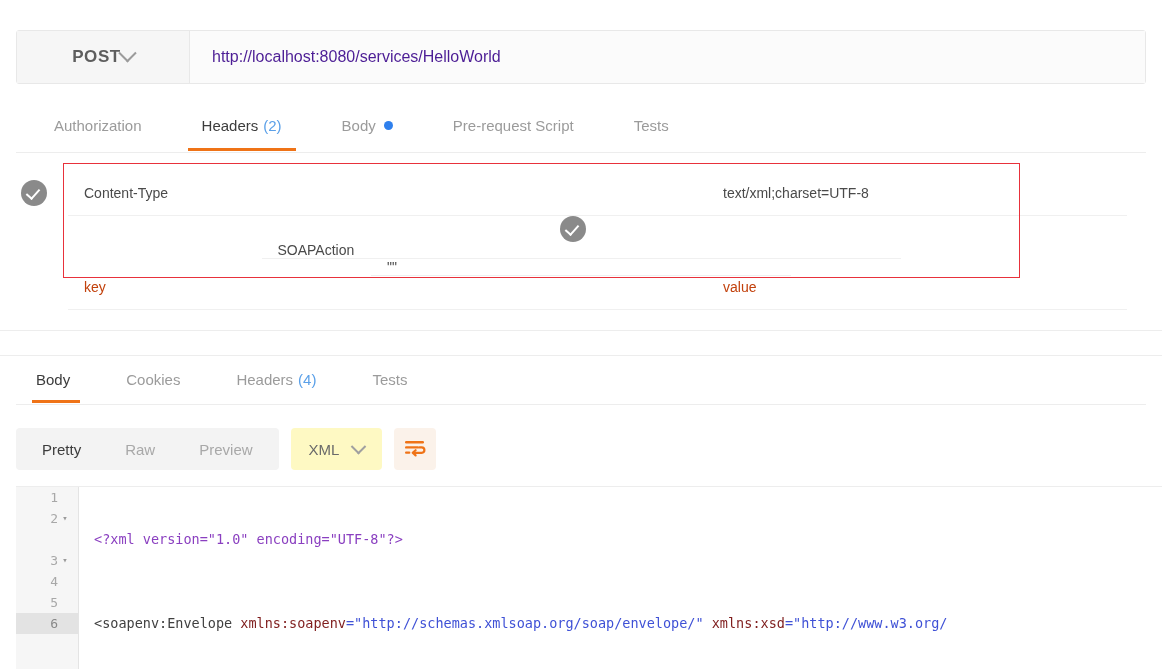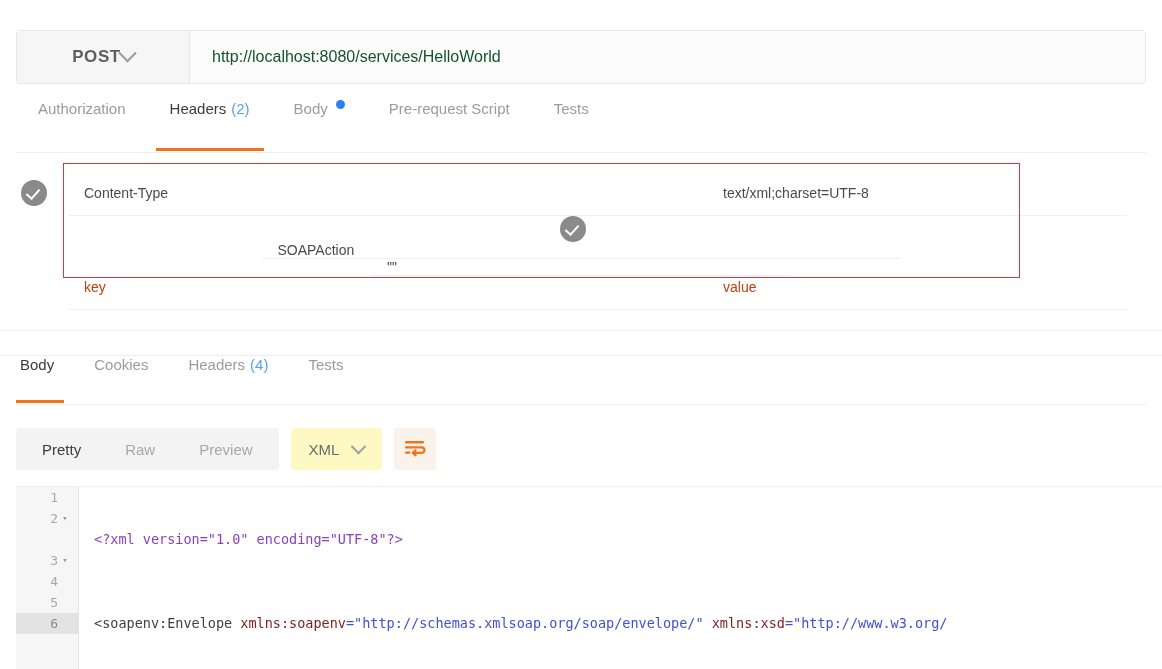--- a/index.html
+++ b/index.html
@@ -55,45 +55,47 @@
     border-bottom: 2px solid #9b9b9b;
     transform: rotate(45deg) translate(-3px, -3px);
   }
   .url-input {
     flex: 1;
     display: flex;
     align-items: center;
     padding-left: 22px;
     background: #fbfbfb;
     font-size: 16px;
-    color: #14532d;
+    color: #4c1d95;
     cursor: text;
   }
 
   
   .req-tabs {
     position: absolute;
     left: 16px;
     top: 100px;
     width: 1130px;
     height: 52px;
     border-bottom: 1px solid #ededed;
     display: flex;
     align-items: flex-start;
   }
   .tab {
     position: relative;
     height: 51px;
     display: flex;
+    align-items: center;
     padding: 0 22px;
     font-size: 15px;
     color: #9b9b9b;
     cursor: pointer;
     user-select: none;
     white-space: nowrap;
+    margin-left: 16px;
   }
   .tab.active {
     color: #3c3c3c;
   }
   .tab.active::after {
     content: "";
     position: absolute;
     left: 8px;
     right: 8px;
     bottom: 0;

